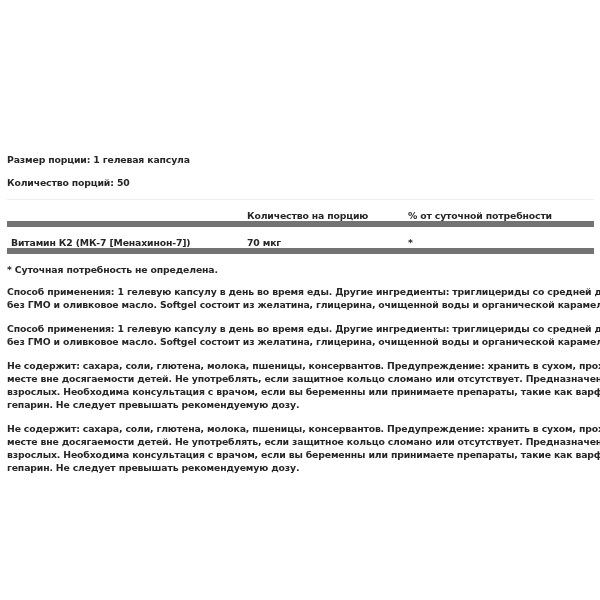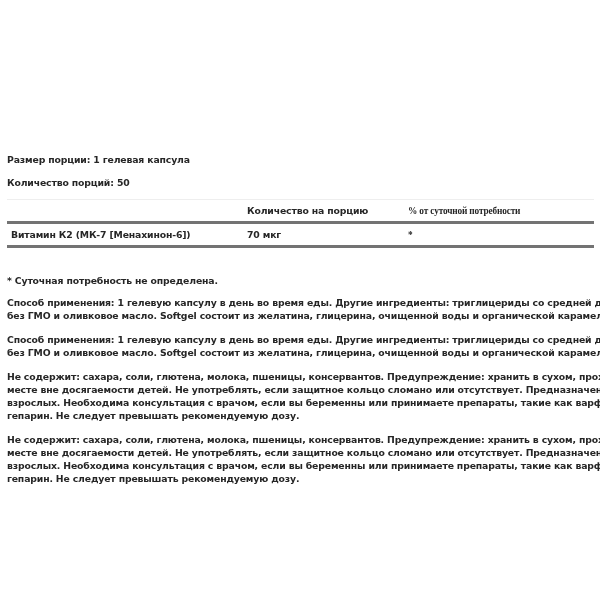--- a/index.html
+++ b/index.html
@@ -33,31 +33,31 @@
       line-height: 13px;
     }
     .table {
       margin-top: 10px;
       width: 587px;
       border-top: 1px solid #eeeeee;
     }
     .row {
       display: flex;
       height: 21px;
-      align-items: center;
-      border-bottom: 3px solid #737373;
+      align-items: flex-end;
+      border-bottom: 6px solid #737373;
     }
     .cell {
       white-space: nowrap;
     }
     .c1 { width: 236px; padding-left: 4px; }
     .c2 { width: 161px; }
-    .c3 { flex: 1; font-family: Liberation Serif, serif; }
+    .c3 { flex: 1; }
     .note {
-      margin-top: 26px;
+      margin-top: 9px;
       line-height: 13px;
     }
     .para {
       margin-top: 11px;
     }
     .para.first {
       margin-top: 9px;
     }
   </style>
 </head>
@@ -68,21 +68,21 @@
   <div class="meta">Размер порции: 1 гелевая капсула</div>
   <div class="meta">Количество порций: 50</div>
 
   <div class="table">
     <div class="row">
       <div class="cell c1"></div>
       <div class="cell c2">Количество на порцию</div>
       <div class="cell c3">%  от суточной потребности</div>
     </div>
     <div class="row">
-      <div class="cell c1">Витамин К2 (МК-7 [Менахинон-6])</div>
+      <div class="cell c1">Витамин К2 (МК-7 [Менахинон-7])</div>
       <div class="cell c2">70 мкг</div>
       <div class="cell c3">*</div>
     </div>
   </div>
 
   <div class="note">* Суточная потребность не определена.</div>
 
   <div class="para first">
     <div class="line">Способ применения: 1 гелевую капсулу в день во время еды.  Другие ингредиенты: триглицериды со средней длиной цепи</div>
     <div class="line">без ГМО и оливковое масло. Softgel состоит из желатина, глицерина, очищенной воды и органической карамели.</div>

